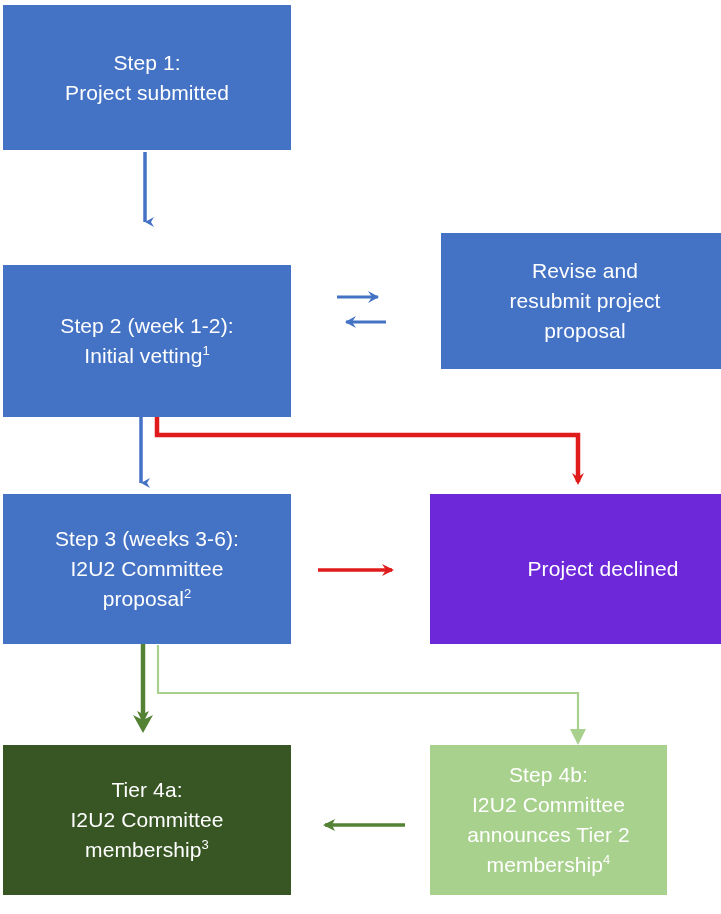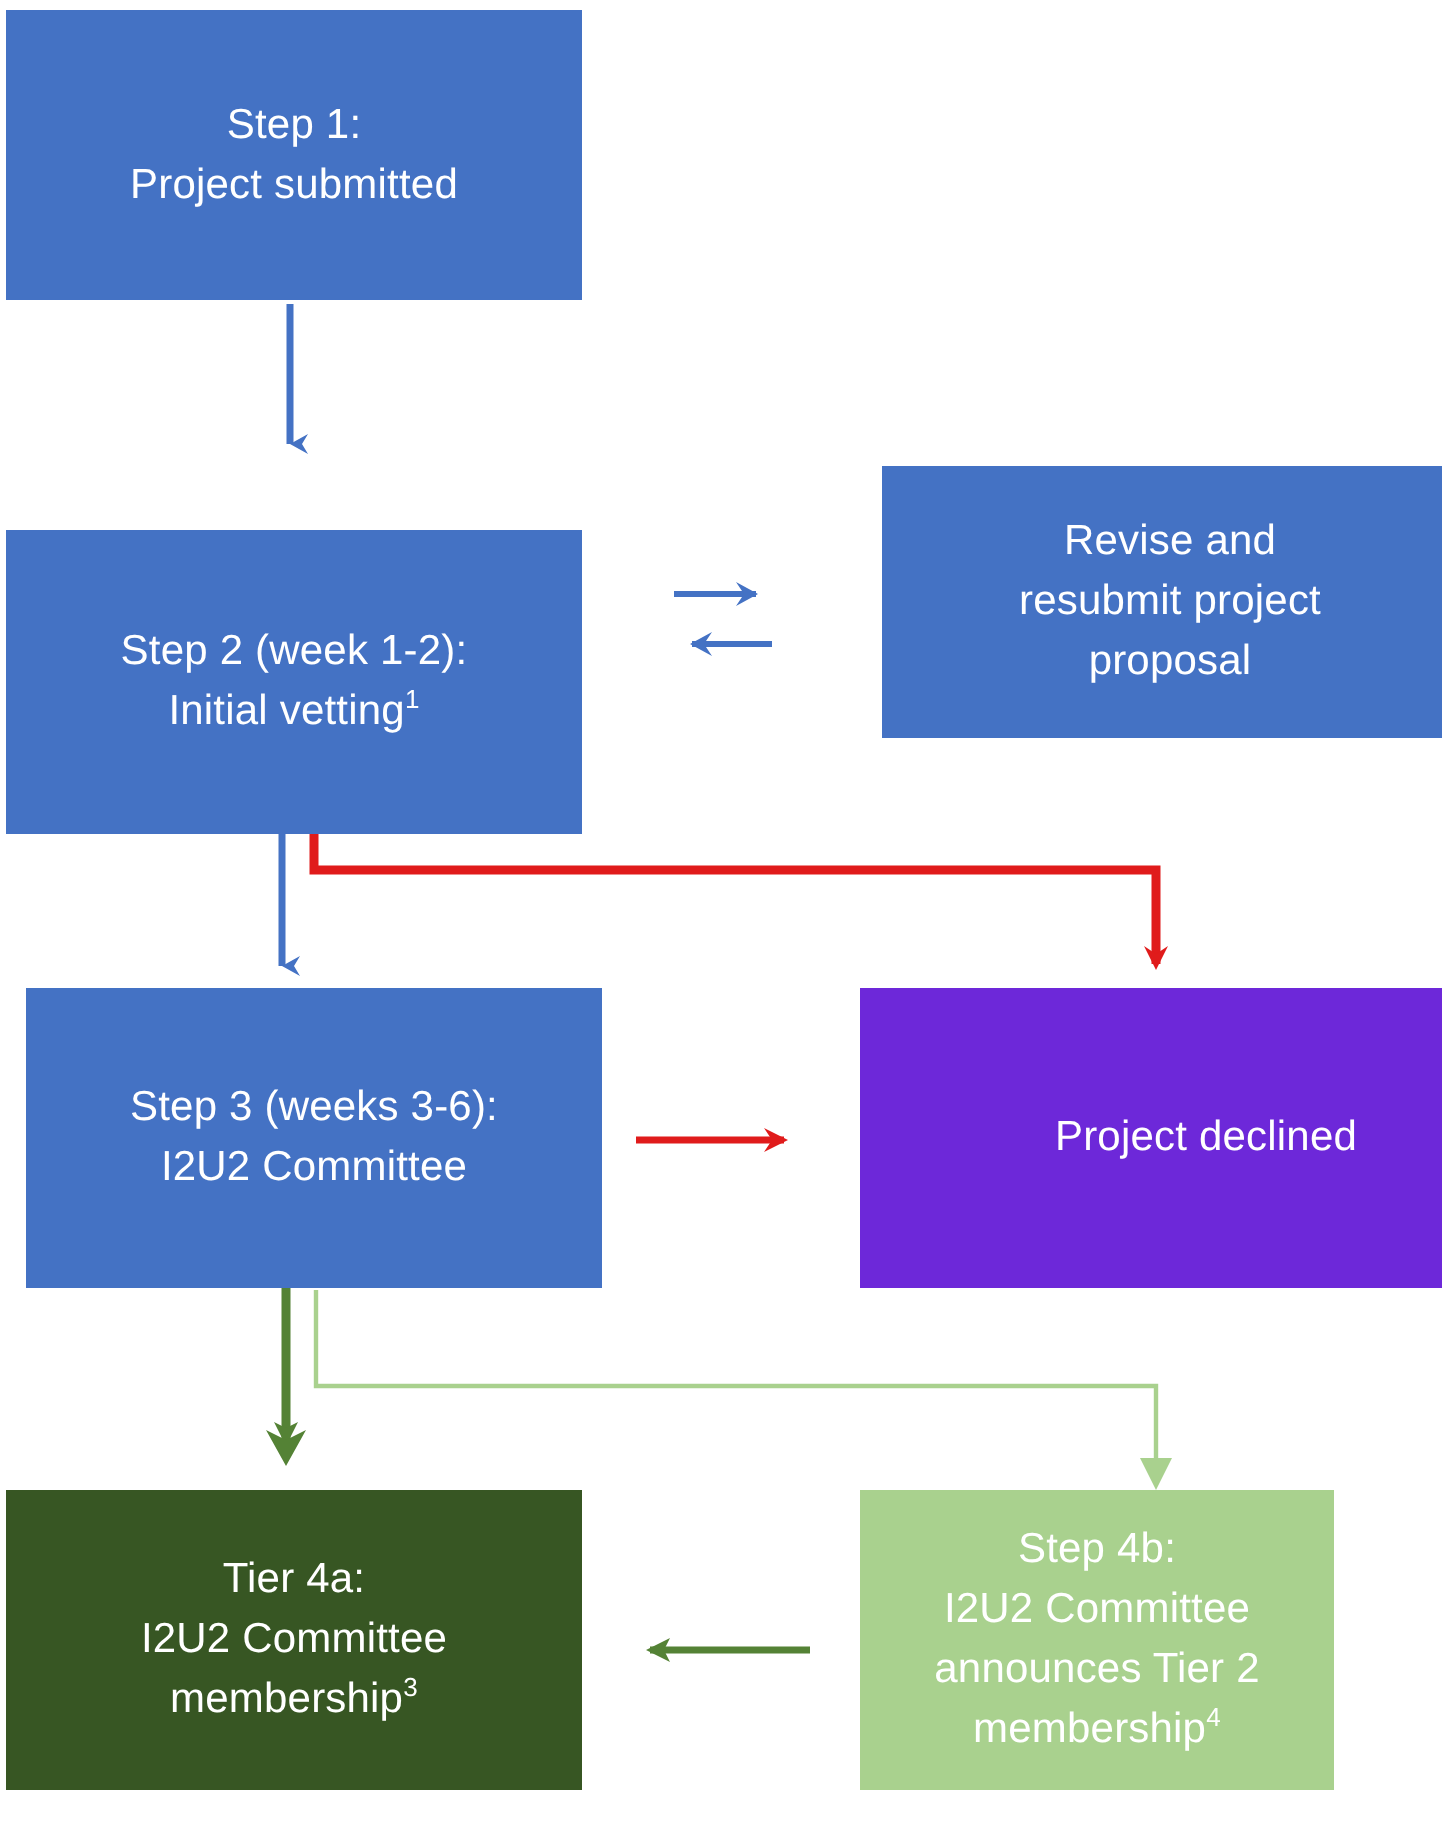--- a/index.html
+++ b/index.html
@@ -113,23 +113,24 @@
     <span class="line">Step 2 (week 1-2):</span>
     <span class="line"><span>Initial vetting</span><sup>1</sup></span>
   </div>
 
   <div class="node" style="left:441px; top:233px; width:288px; height:136px; background:#4472C4;">
     <span class="line">Revise and</span>
     <span class="line">resubmit project</span>
     <span class="line">proposal</span>
   </div>
 
-  <div class="node" style="left:3px; top:494px; width:288px; height:150px; background:#4472C4;margin-left:10px;">
+  <div class="node" style="left:3px; top:494px; width:288px; height:150px; background:#4472C4;">
     <span class="line">Step 3 (weeks 3-6):</span>
     <span class="line">I2U2 Committee</span>
+    <span class="line"><span>proposal</span><sup>2</sup></span>
   </div>
 
   <div class="node" style="left:430px; top:494px; width:346px; height:150px; background:#6d28d9;">
     <span class="line">Project declined</span>
   </div>
 
   <div class="node" style="left:3px; top:745px; width:288px; height:150px; background:#375623;">
     <span class="line">Tier 4a:</span>
     <span class="line">I2U2 Committee</span>
     <span class="line"><span>membership</span><sup>3</sup></span>

